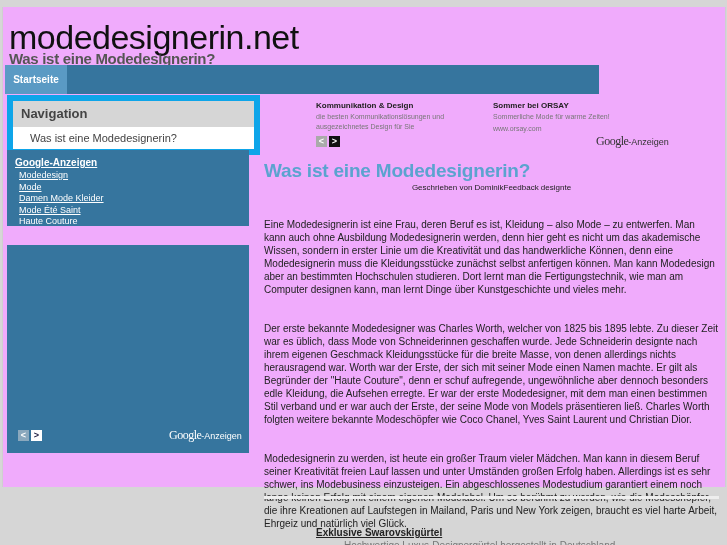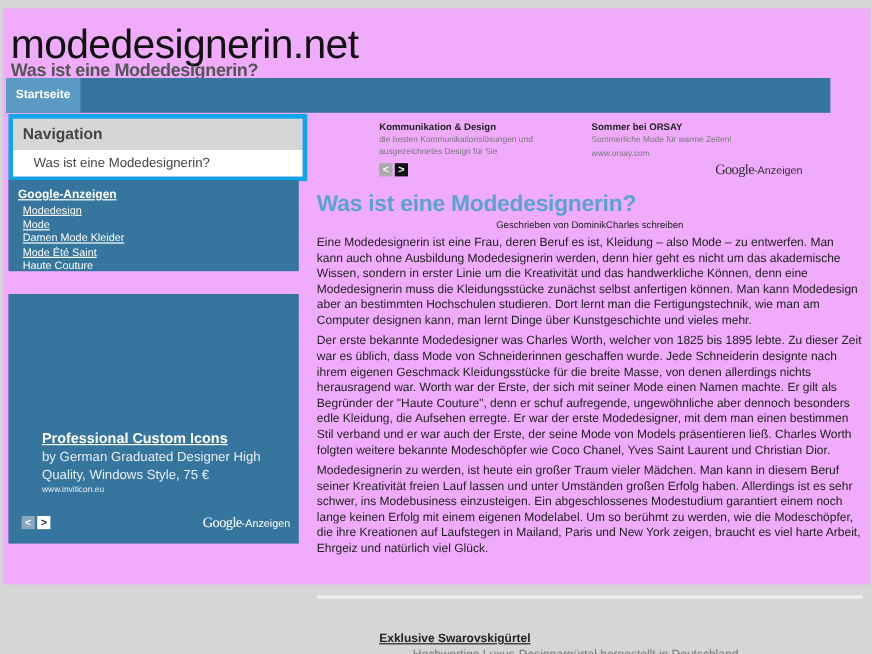--- a/index.html
+++ b/index.html
@@ -16,31 +16,31 @@
   }
   .site-title {
     position:absolute; left:6px; top:10px;
     font-size:34px; color:#111; letter-spacing:-0.5px; line-height:40px;
   }
   .site-subtitle {
     position:absolute; left:6px; top:43px;
     font-size:15px; font-weight:bold; color:#555; letter-spacing:-0.3px;
   }
   .navbar {
-    position:absolute; left:5px; top:65px; width:687px; height:29px;
+    position:absolute; left:5px; top:65px; width:594px; height:29px;
     background:#36759e;
   }
   .nav-tab {
     position:absolute; left:0; top:0; height:29px; width:62px;
     background:#5a9ac4; color:#fff; font-size:10px; font-weight:bold;
     line-height:29px; text-align:center;
   }
   .nav-box {
     position:absolute; left:7px; top:95px; width:241px;
-    border:4px solid #0ea5e9;
+    border:6px solid #0ea5e9;
   }
   .nav-box-header {
     background:#d6d6d6; color:#444; font-size:13px; font-weight:bold;
     padding:0 8px; height:26px; line-height:26px;
   }
   .nav-box-item {
     color:#444; font-size:11px; height:22px; line-height:22px; padding-left:17px;
     background:#fff;
   }
   .links-box {
@@ -69,21 +69,21 @@
   .google-label .g { font-family:"Liberation Serif", serif; font-size:12px; letter-spacing:-0.5px;text-align:right; }
   .top-ads { position:absolute; left:315px; top:100px; width:410px; height:55px; }
   .top-ad { position:absolute; width:160px; }
   .top-ad-title { font-size:8px; font-weight:bold; color:#222; }
   .top-ad-text { font-size:7px; color:#777; line-height:10px; margin-top:2px; }
   .top-arrows .arrow.prev { background:#aaa; color:#fff; }
   .top-arrows .arrow.next { background:#111; color:#fff; }
   .article { position:absolute; left:264px; top:160px; width:455px; }
   .article-title { font-size:19px; font-weight:bold; color:#5ba3cf; letter-spacing:-0.2px; }
   .article-meta { font-size:8px; color:#222; display:flex; justify-content:center; margin-top:1px; }
-  .article-p { font-size:10px; color:#222; line-height:13px; margin:4px 0 0 0; }
+  .article-p { font-size:10px; color:#222; line-height:13px; margin:26px 0 0 0; }
   .divider { position:absolute; left:264px; top:496px; width:455px; height:3px; background:#eee; }
   .bottom-ad { position:absolute; left:316px; top:514px; width:340px; }
   .bottom-ad-title { font-size:10px; font-weight:bold; text-decoration:underline; color:#222;margin-top:13px; }
   .bottom-ad-text { font-size:10px; color:#777; margin-top:2px;padding-left:28px; }
   .bottom-ad-url { font-size:7px; color:#999; }
 </style>
 </head>
 <body>
 
 <div class="page">
@@ -103,25 +103,20 @@
 <div class="links-box">
   <div class="links-title">Google-Anzeigen</div>
   <div class="links-item">Modedesign</div>
   <div class="links-item">Mode</div>
   <div class="links-item">Damen Mode Kleider</div>
   <div class="links-item">Mode Été Saint</div>
   <div class="links-item plain">Haute Couture</div>
 </div>
 
 <div class="ads-box">
-  <div class="ad" style="top:113px;">
-    <div class="ad-title">Professional Custom Icons</div>
-    <div class="ad-text">by German Graduated Designer High Quality, Windows Style, 75 €</div>
-    <div class="ad-url">www.inviticon.eu</div>
-  </div>
   <div class="arrows" style="left:11px; top:185px;">
     <div class="arrow prev">&lt;</div>
     <div class="arrow next">&gt;</div>
   </div>
   <div class="google-label" style="left:162px; top:183px; color:#fff;">
     <span class="g">Google</span><span>-Anzeigen</span>
   </div>
 </div>
 
 <div class="top-ads">
@@ -140,21 +135,21 @@
   </div>
   <div class="google-label" style="left:281px; top:34px; color:#333;">
     <span class="g">Google</span><span>-Anzeigen</span>
   </div>
 </div>
 
 <div class="article">
   <div class="article-title">Was ist eine Modedesignerin?</div>
   <div class="article-meta">
     <span>Geschrieben von Dominik</span>
-    <span>Charles schreiben</span>
+    <span>Feedback designte</span>
   </div>
   <p class="article-p">Eine Modedesignerin ist eine Frau, deren Beruf es ist, Kleidung – also Mode – zu entwerfen. Man kann auch ohne Ausbildung Modedesignerin werden, denn hier geht es nicht um das akademische Wissen, sondern in erster Linie um die Kreativität und das handwerkliche Können, denn eine Modedesignerin muss die Kleidungsstücke zunächst selbst anfertigen können. Man kann Modedesign aber an bestimmten Hochschulen studieren. Dort lernt man die Fertigungstechnik, wie man am Computer designen kann, man lernt Dinge über Kunstgeschichte und vieles mehr.</p>
   <p class="article-p">Der erste bekannte Modedesigner was Charles Worth, welcher von 1825 bis 1895 lebte. Zu dieser Zeit war es üblich, dass Mode von Schneiderinnen geschaffen wurde. Jede Schneiderin designte nach ihrem eigenen Geschmack Kleidungsstücke für die breite Masse, von denen allerdings nichts herausragend war. Worth war der Erste, der sich mit seiner Mode einen Namen machte. Er gilt als Begründer der "Haute Couture", denn er schuf aufregende, ungewöhnliche aber dennoch besonders edle Kleidung, die Aufsehen erregte. Er war der erste Modedesigner, mit dem man einen bestimmen Stil verband und er war auch der Erste, der seine Mode von Models präsentieren ließ. Charles Worth folgten weitere bekannte Modeschöpfer wie Coco Chanel, Yves Saint Laurent und Christian Dior.</p>
   <p class="article-p">Modedesignerin zu werden, ist heute ein großer Traum vieler Mädchen. Man kann in diesem Beruf seiner Kreativität freien Lauf lassen und unter Umständen großen Erfolg haben. Allerdings ist es sehr schwer, ins Modebusiness einzusteigen. Ein abgeschlossenes Modestudium garantiert einem noch lange keinen Erfolg mit einem eigenen Modelabel. Um so berühmt zu werden, wie die Modeschöpfer, die ihre Kreationen auf Laufstegen in Mailand, Paris und New York zeigen, braucht es viel harte Arbeit, Ehrgeiz und natürlich viel Glück.</p>
 </div>
 
 <div class="divider"></div>
 
 <div class="bottom-ad">
   <div class="bottom-ad-title">Exklusive Swarovskigürtel</div>

